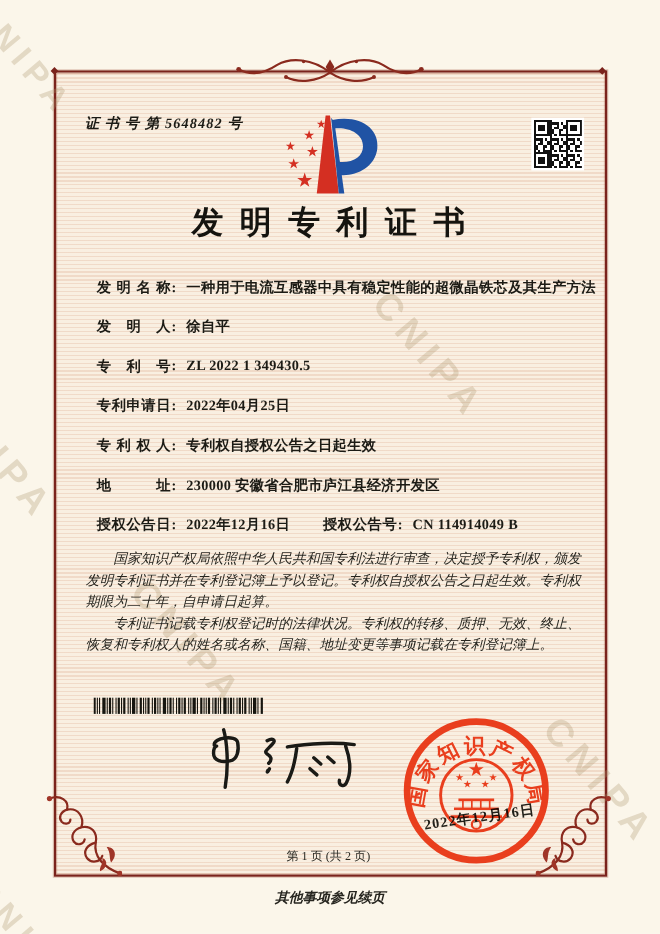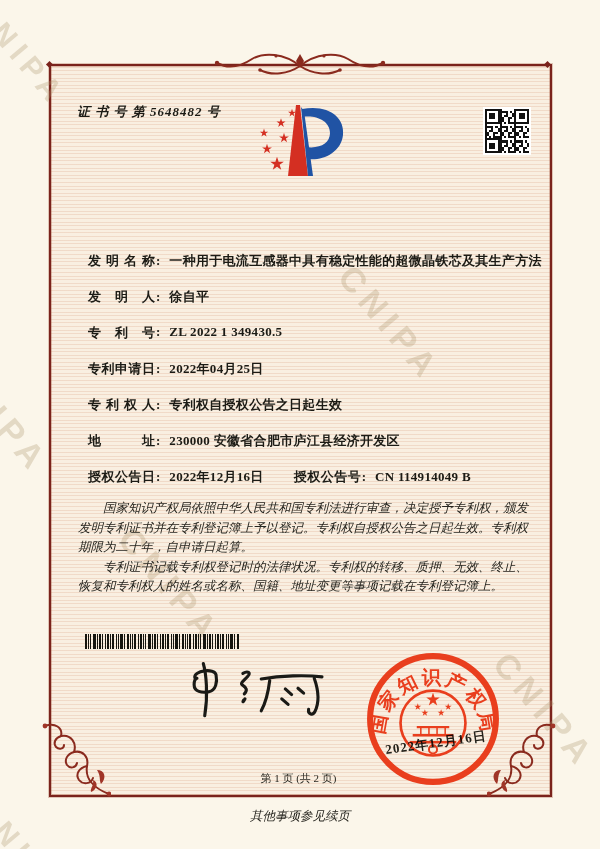--- a/index.html
+++ b/index.html
@@ -54,21 +54,21 @@
   .official div{margin-bottom:8px;}
   .signature{position:absolute;left:175px;top:655px;}
 
   .seal{position:absolute;left:364px;top:650px;width:138px;height:138px;mix-blend-mode:multiply;opacity:.95;}
   .seal-date{position:absolute;left:366px;top:734px;width:140px;text-align:center;
              font-size:13px;font-weight:700;letter-spacing:1px;color:#23211a;
              transform:rotate(-8deg);mix-blend-mode:multiply;}
 
   .pageno{position:absolute;left:49px;top:771px;width:499px;text-align:center;font-size:11px;color:#2a2922;}
   .contnote{position:absolute;left:0;top:808px;width:600px;text-align:center;
-            font-style:italic;font-size:12.5px;font-weight:400;color:#26251f;}
+            font-style:italic;font-size:12.5px;font-weight:700;color:#26251f;}
 </style>
 </head>
 <body>
 
 <div class="page">
 
   <div class="frame"></div>
   <div class="corner-dot" style="left:47px;top:62px;"></div>
   <div class="corner-dot" style="left:545px;top:62px;"></div>
 
@@ -301,20 +301,21 @@
           <rect x="2" y="2" width="3" height="3" fill="#111"></rect>
           <rect x="14" y="0" width="7" height="7" fill="#111"></rect>
           <rect x="15" y="1" width="5" height="5" fill="#fff"></rect>
           <rect x="16" y="2" width="3" height="3" fill="#111"></rect>
           <rect x="0" y="14" width="7" height="7" fill="#111"></rect>
           <rect x="1" y="15" width="5" height="5" fill="#fff"></rect>
           <rect x="2" y="16" width="3" height="3" fill="#111"></rect>
         </svg>
       </div>
 
+    <div class="title">发明专利证书</div>
 
     <div class="fields">
         <div class="frow"><span class="flabel">
             <i>发</i>
             <i>明</i>
             <i>名</i>
             <i>称</i>
           </span><span class="fcolon">:</span><span class="fval">一种用于电流互感器中具有稳定性能的超微晶铁芯及其生产方法</span></div>
         <div class="frow"><span class="flabel">
             <i>发</i>

